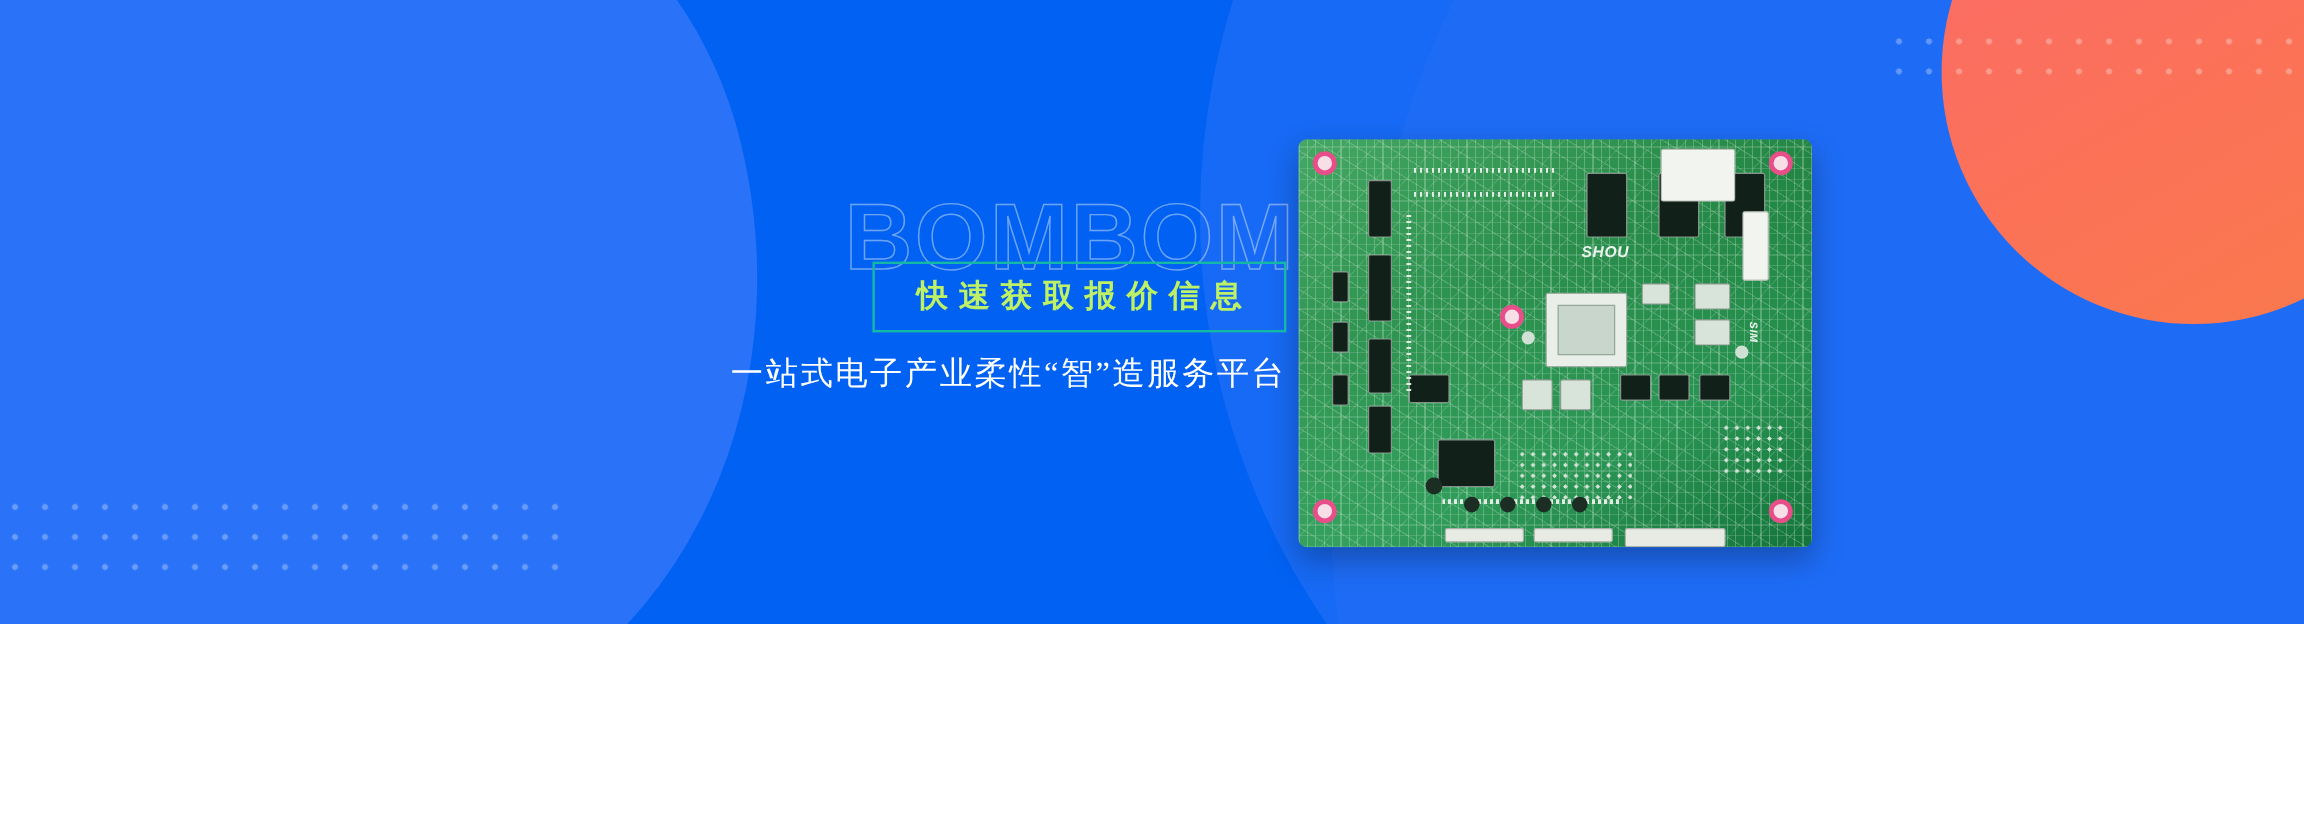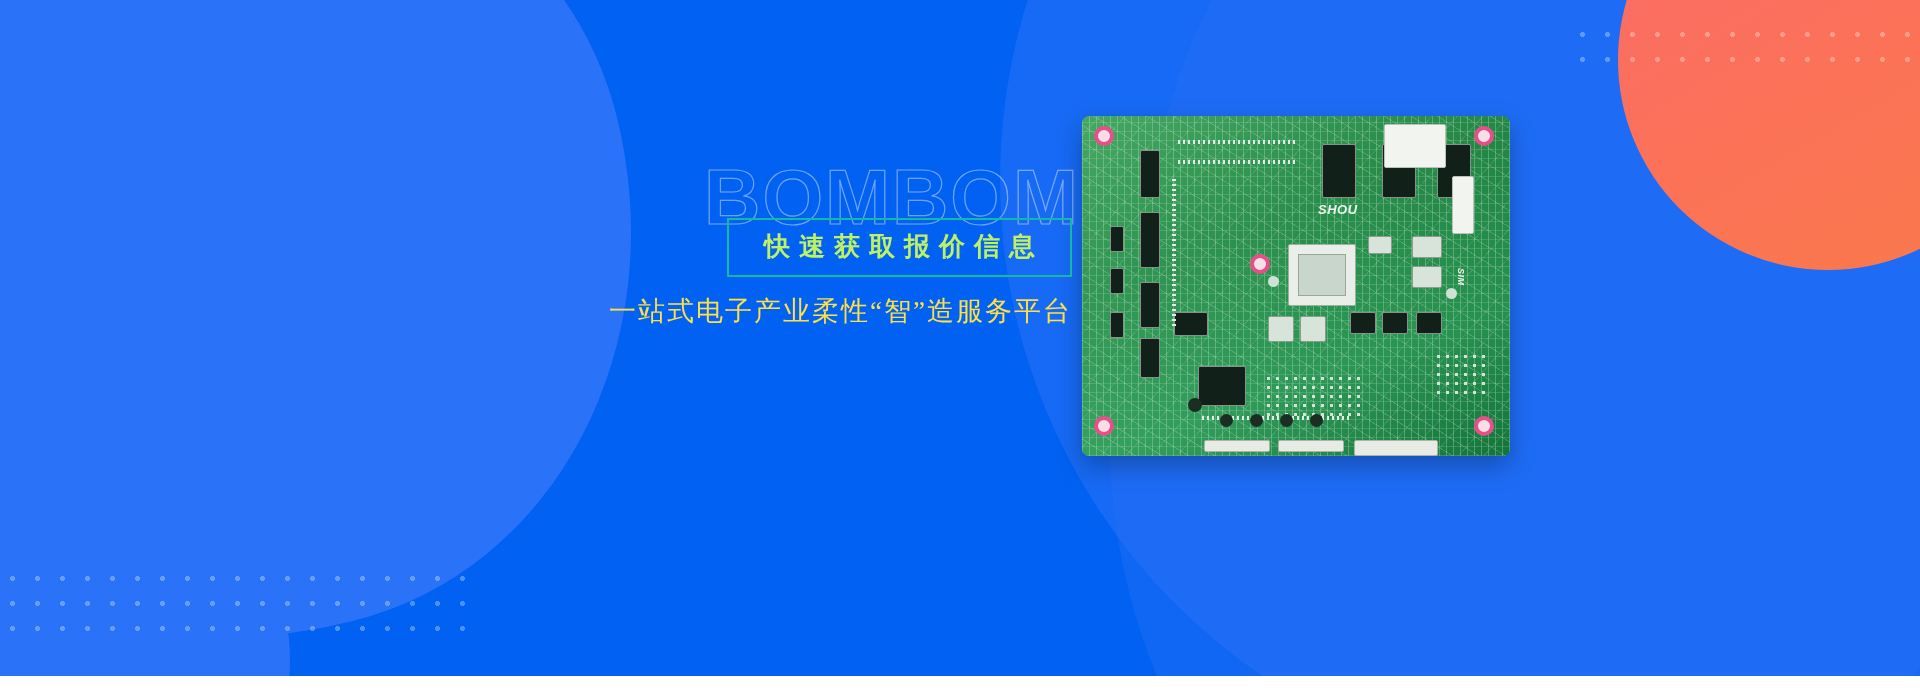--- a/index.html
+++ b/index.html
@@ -3,21 +3,21 @@
 <meta charset="utf-8">
 <style>
   * { margin:0; padding:0; box-sizing:border-box; }
   html, body {
     width:1920px; height:700px;
     overflow:hidden;
     font-family:"Liberation Sans", sans-serif;
   }
   .banner {
     position:relative;
-    width:1920px; height:676px;
+    width:1920px; height:520px;
     background:#0061f2;
     overflow:hidden;
   }
   
   .bg-layer { position:absolute; inset:0; }
 
   .blob-left {
     position:absolute;
     left:-180px; top:-120px;
     width:820px; height:760px;
@@ -115,21 +115,21 @@
     white-space:nowrap;
   }
   .badge-box span { padding-left:9px; }
   .tagline {
     position:relative;
     z-index:2;
     margin-top:16px;
     font-family:"Liberation Serif", serif;
     font-size:27px;
     letter-spacing:2px;
-    color:#fde047;
+    color:#ffffff;
     white-space:nowrap;
   }
 
   
   .pcb-wrap {
     position:absolute;
     left:1082px; top:116px;
     width:428px; height:340px;
   }
   .pcb {

